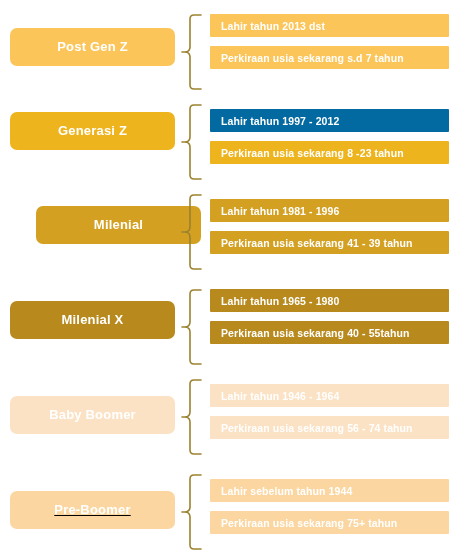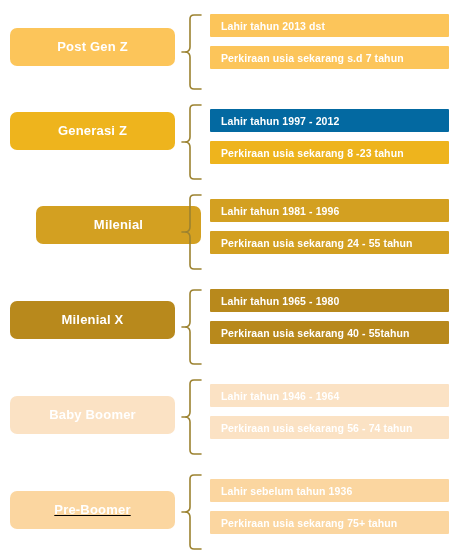--- a/index.html
+++ b/index.html
@@ -125,21 +125,21 @@
       <div class="brace" style="top: 193px;">
         <svg width="22" height="78" viewBox="0 0 22 78">
           <path d="M20 2 H13 Q9 2 9 6 V34 Q9 38 5 39 Q9 40 9 44 V72 Q9 76 13 76 H20" fill="none" stroke="#9c8230" stroke-width="1.6" stroke-linecap="round" stroke-linejoin="round"></path>
           <path d="M5 39 H1" fill="none" stroke="#9c8230" stroke-width="1.6" stroke-linecap="round"></path>
         </svg>
       </div>
       <div class="detail-box b1" style="top: 199px; background: rgb(211, 160, 33);">
         <span class="detail-text">Lahir tahun 1981 - 1996</span>
       </div>
       <div class="detail-box b2" style="top: 231px; background: rgb(211, 160, 33);">
-        <span class="detail-text">Perkiraan usia sekarang 24 - 55 tahun</span>
+        <span class="detail-text">Perkiraan usia sekarang 41 - 39 tahun</span>
       </div>
     </div>
     <div class="gen-row" style="top: 0px;">
       <div class="gen-label" style="top: 301px; background: rgb(184, 137, 28);">
         <span class="gen-label-text">Milenial X</span>
       </div>
       <div class="brace" style="top: 288px;">
         <svg width="22" height="78" viewBox="0 0 22 78">
           <path d="M20 2 H13 Q9 2 9 6 V34 Q9 38 5 39 Q9 40 9 44 V72 Q9 76 13 76 H20" fill="none" stroke="#9c8230" stroke-width="1.6" stroke-linecap="round" stroke-linejoin="round"></path>
           <path d="M5 39 H1" fill="none" stroke="#9c8230" stroke-width="1.6" stroke-linecap="round"></path>
@@ -173,19 +173,19 @@
       <div class="gen-label" style="top: 491px; background: rgb(251, 214, 160); text-decoration: underline;">
         <span class="gen-label-text">Pre-Boomer</span>
       </div>
       <div class="brace" style="top: 473px;">
         <svg width="22" height="78" viewBox="0 0 22 78">
           <path d="M20 2 H13 Q9 2 9 6 V34 Q9 38 5 39 Q9 40 9 44 V72 Q9 76 13 76 H20" fill="none" stroke="#9c8230" stroke-width="1.6" stroke-linecap="round" stroke-linejoin="round"></path>
           <path d="M5 39 H1" fill="none" stroke="#9c8230" stroke-width="1.6" stroke-linecap="round"></path>
         </svg>
       </div>
       <div class="detail-box b1" style="top: 479px; background: rgb(251, 214, 160);">
-        <span class="detail-text">Lahir sebelum tahun 1936</span>
+        <span class="detail-text">Lahir sebelum tahun 1944</span>
       </div>
       <div class="detail-box b2" style="top: 511px; background: rgb(251, 214, 160);">
         <span class="detail-text">Perkiraan usia sekarang 75+ tahun</span>
       </div>
     </div>
   </div>
 
 </body></html>

